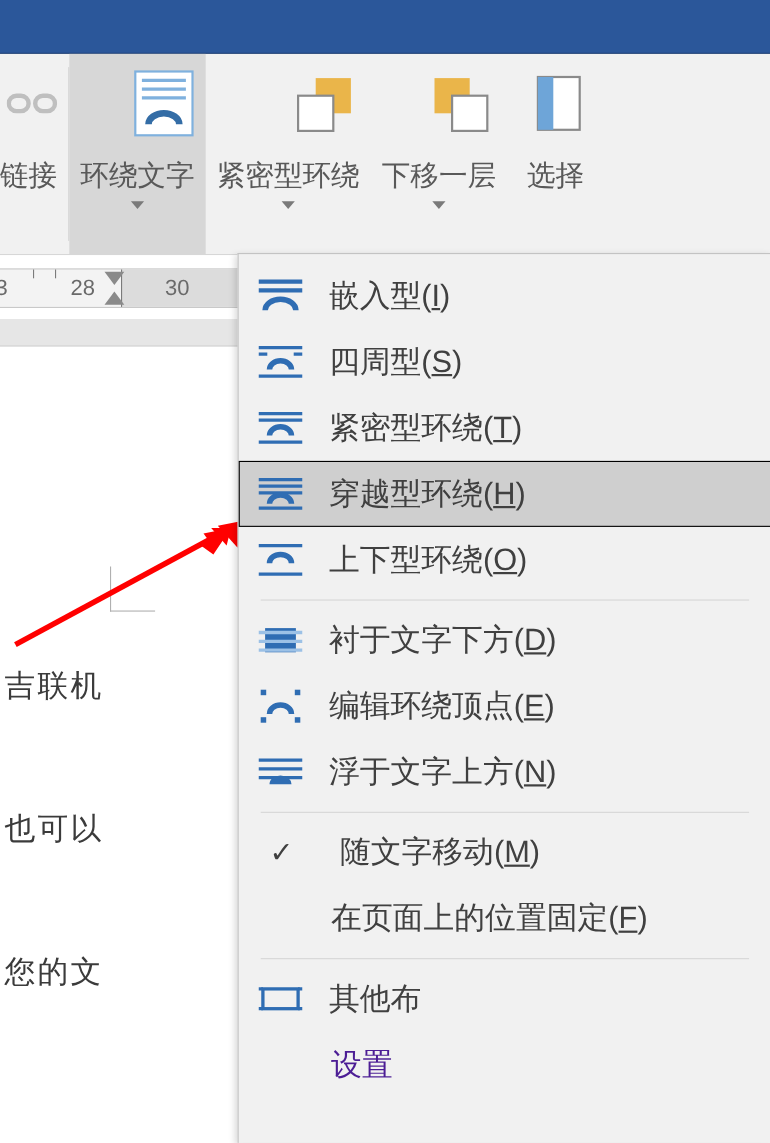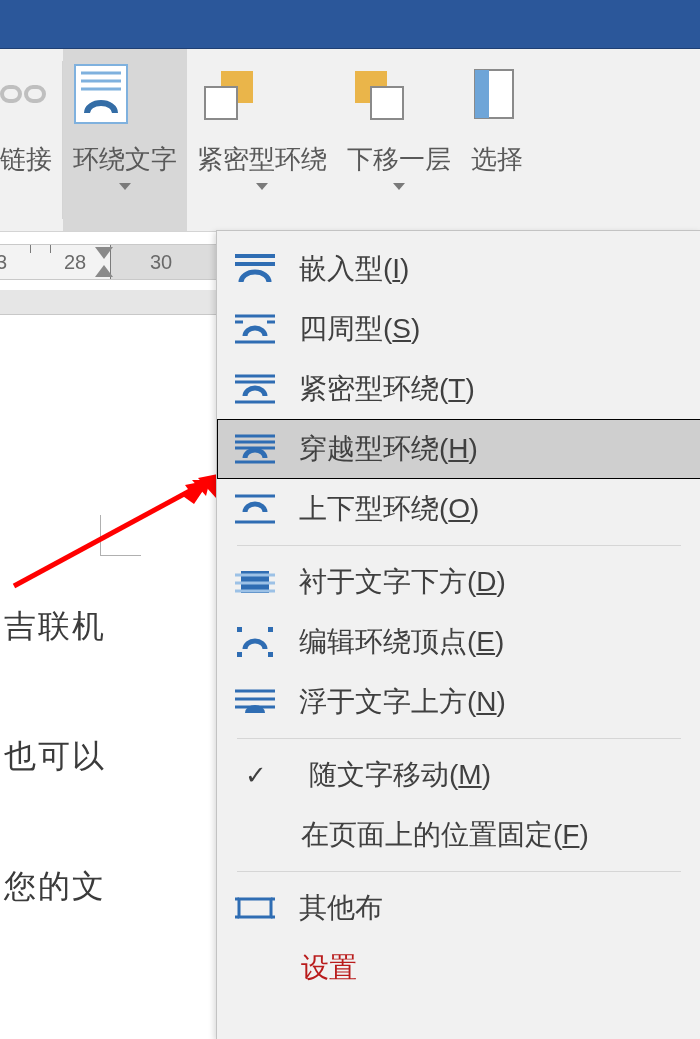--- a/index.html
+++ b/index.html
@@ -23,21 +23,21 @@
   
   .ribbon {
     display: flex;
     height: 182px;
     background: #f1f1f1;
     border-bottom: 1px solid #d4d4d4;
   }
   .ribbon-group {
     display: flex;
     flex-direction: column;
-    align-items: flex-start;
+    align-items: flex-end;
     padding: 10px 10px 0 10px;
     min-width: 90px;
   }
   .ribbon .link-grp { min-width: 40px; padding-left: 0; }
   .ribbon .wrap-grp { background: #d7d7d7; }
   .ribbon-sep { width: 1px; background: #d4d4d4; margin: 12px 0; }
 
   .ribbon .icon-slot {
     height: 70px;
     display: flex;
@@ -128,21 +128,21 @@
   }
   .crop-mark {
     position: absolute;
     width: 40px; height: 40px;
     border-left: 1px solid #b0b0b0;
     border-bottom: 1px solid #b0b0b0;
     left: 100px; top: 200px;
   }
   .doc-text {
     position: absolute;
-    font-size: 32px;
+    font-size: 28px;
     color: #3b3b3b;
     letter-spacing: 2px;
   }
 
   
   .arrow {
     position: absolute;
     left: 10px;
     top: 470px;
     width: 230px;
@@ -171,21 +171,21 @@
     font-size: 28px;
     color: #404040;
   }
   .menu li.highlight {
     background: #cfcfcf;
     border: 1px solid #000000;
     padding: 0 17px;
     height: 58px;
   }
   .menu li.indent { padding-left: 84px; }
-  .menu li.faded { color: #b91c1c; padding-left: 84px; font-family: Liberation Mono, monospace;}
+  .menu li.faded { color: #4c1d95; padding-left: 84px; font-family: Liberation Mono, monospace;}
   .menu .sep {
     height: 1px;
     background: #d6d6d6;
     margin: 6px 20px;
   }
   .menu .icon-cell {
     width: 64px;
     display: flex;
     align-items: center;
     justify-content: flex-start;

